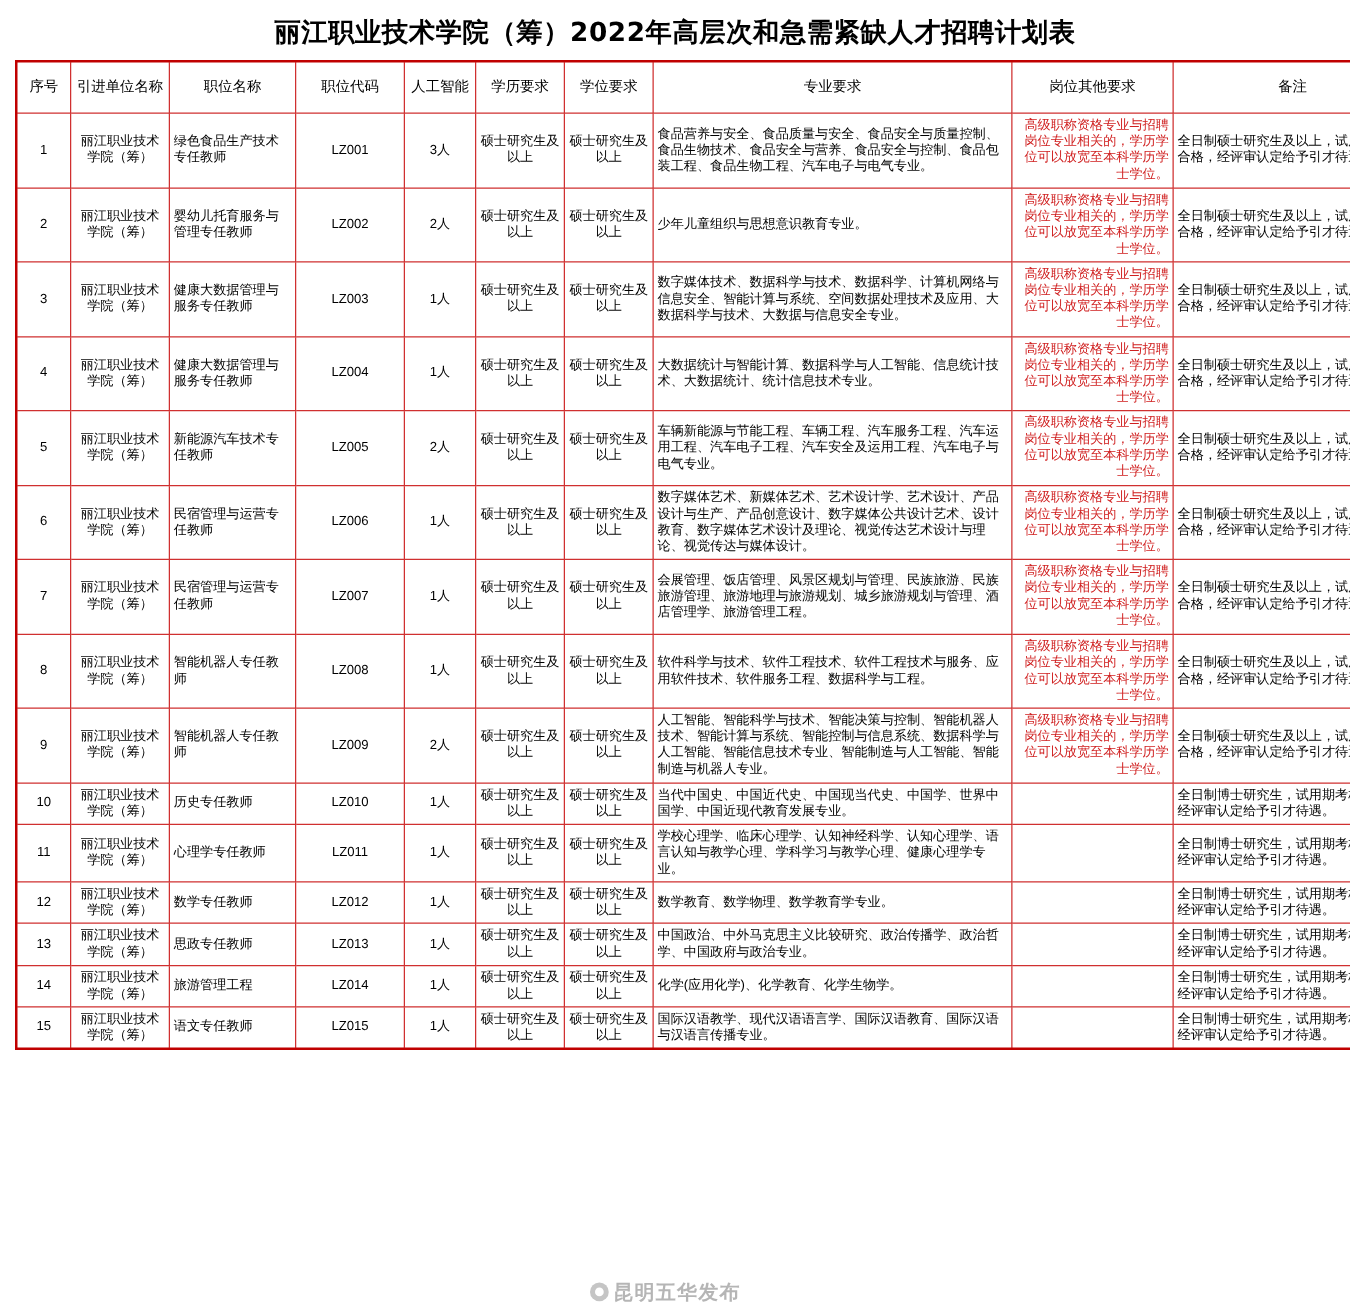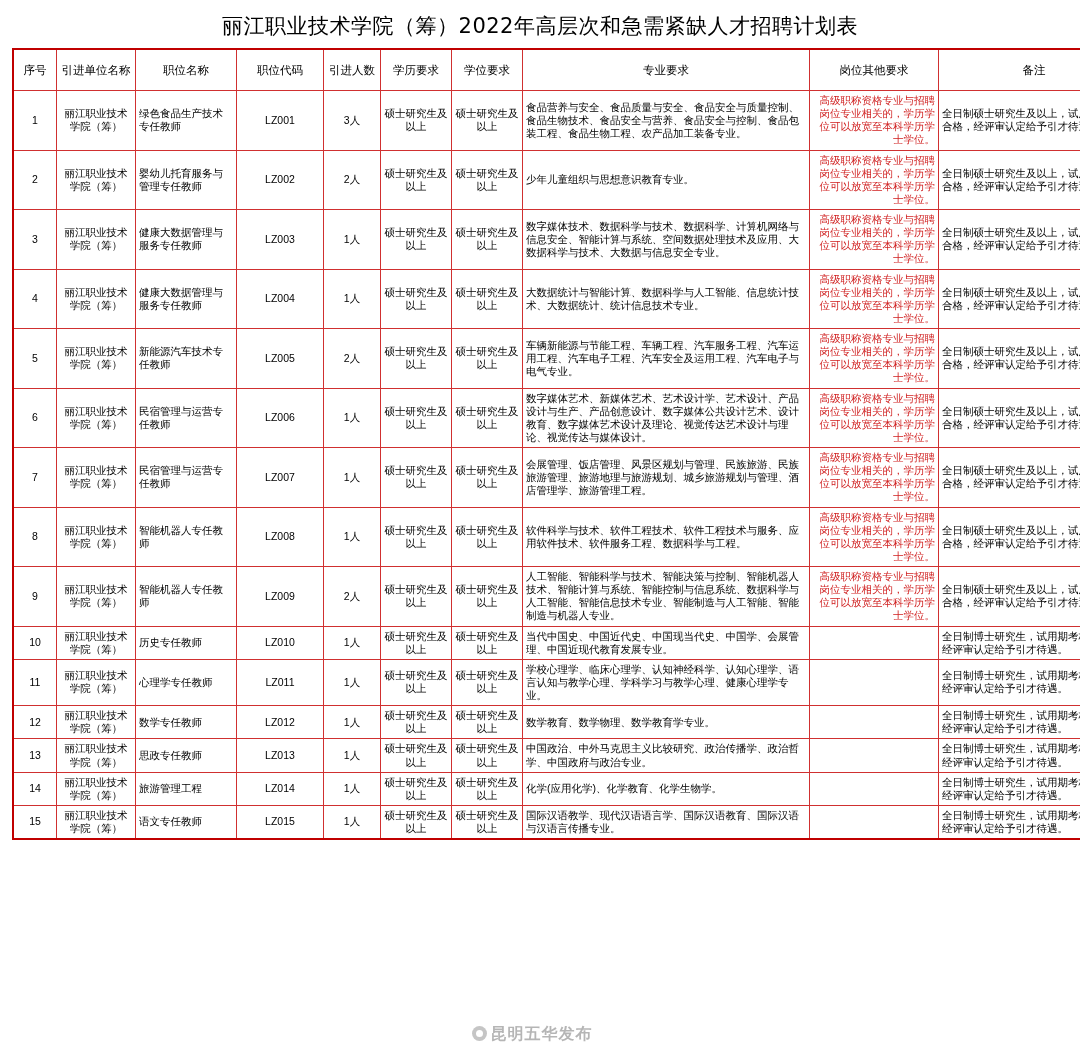--- a/index.html
+++ b/index.html
@@ -18,21 +18,21 @@
   .page {
     width: 1080px;
     height: 1049px;
     box-sizing: border-box;
     padding: 6px 12px 0 12px;
     position: relative;
   }
   .doc-title {
     text-align: center;
     font-size: 21px;
-    font-weight: normal;
+    font-weight: bold;
     letter-spacing: 0.5px;
     padding: 6px 0 8px 0;
     font-family: "DejaVu Sans", "Liberation Sans", sans-serif;
   }
   table.plan {
     border-collapse: collapse;
     width: 1056px;
     table-layout: fixed;
     border: 2px solid #c00000;
   }
@@ -108,38 +108,38 @@
 <div class="page">
   <div class="doc-title">丽江职业技术学院（筹）2022年高层次和急需紧缺人才招聘计划表</div>
 
   <table class="plan">
     <thead>
       <tr>
         <th class="c-idx">序号</th>
         <th class="c-unit">引进单位名称</th>
         <th class="c-post">职位名称</th>
         <th class="c-code">职位代码</th>
-        <th class="c-num">引进人数</th>
+        <th class="c-num">人工智能</th>
         <th class="c-edu">学历要求</th>
         <th class="c-deg">学位要求</th>
         <th class="c-major">专业要求</th>
         <th class="c-other" style="color:#000">岗位其他要求</th>
         <th class="c-remark">备注</th>
       </tr>
     </thead>
     <tbody id="tbody">
         <tr>
           <td class="c-idx">1</td>
           <td class="c-unit">丽江职业技术学院（筹）</td>
           <td class="c-post">绿色食品生产技术专任教师</td>
           <td class="c-code">LZ001</td>
           <td class="c-num">3人</td>
           <td class="c-edu">硕士研究生及以上</td>
           <td class="c-deg">硕士研究生及以上</td>
-          <td class="c-major">食品营养与安全、食品质量与安全、食品安全与质量控制、食品生物技术、食品安全与营养、食品安全与控制、食品包装工程、食品生物工程、农产品加工装备专业。</td>
+          <td class="c-major">食品营养与安全、食品质量与安全、食品安全与质量控制、食品生物技术、食品安全与营养、食品安全与控制、食品包装工程、食品生物工程、汽车电子与电气专业。</td>
           <td class="c-other">高级职称资格专业与招聘岗位专业相关的，学历学位可以放宽至本科学历学士学位。</td>
           <td class="c-remark">全日制硕士研究生及以上，试用期考核合格，经评审认定给予引才待遇。</td>
         </tr>
         <tr>
           <td class="c-idx">2</td>
           <td class="c-unit">丽江职业技术学院（筹）</td>
           <td class="c-post">婴幼儿托育服务与管理专任教师</td>
           <td class="c-code">LZ002</td>
           <td class="c-num">2人</td>
           <td class="c-edu">硕士研究生及以上</td>
@@ -233,21 +233,21 @@
           <td class="c-remark">全日制硕士研究生及以上，试用期考核合格，经评审认定给予引才待遇。</td>
         </tr>
         <tr>
           <td class="c-idx">10</td>
           <td class="c-unit">丽江职业技术学院（筹）</td>
           <td class="c-post">历史专任教师</td>
           <td class="c-code">LZ010</td>
           <td class="c-num">1人</td>
           <td class="c-edu">硕士研究生及以上</td>
           <td class="c-deg">硕士研究生及以上</td>
-          <td class="c-major">当代中国史、中国近代史、中国现当代史、中国学、会展管理、中国近现代教育发展专业。</td>
+          <td class="c-major">当代中国史、中国近代史、中国现当代史、中国学、世界中国学、中国近现代教育发展专业。</td>
           <td class="c-other"></td>
           <td class="c-remark">全日制博士研究生，试用期考核合格，经评审认定给予引才待遇。</td>
         </tr>
         <tr>
           <td class="c-idx">11</td>
           <td class="c-unit">丽江职业技术学院（筹）</td>
           <td class="c-post">心理学专任教师</td>
           <td class="c-code">LZ011</td>
           <td class="c-num">1人</td>
           <td class="c-edu">硕士研究生及以上</td>

